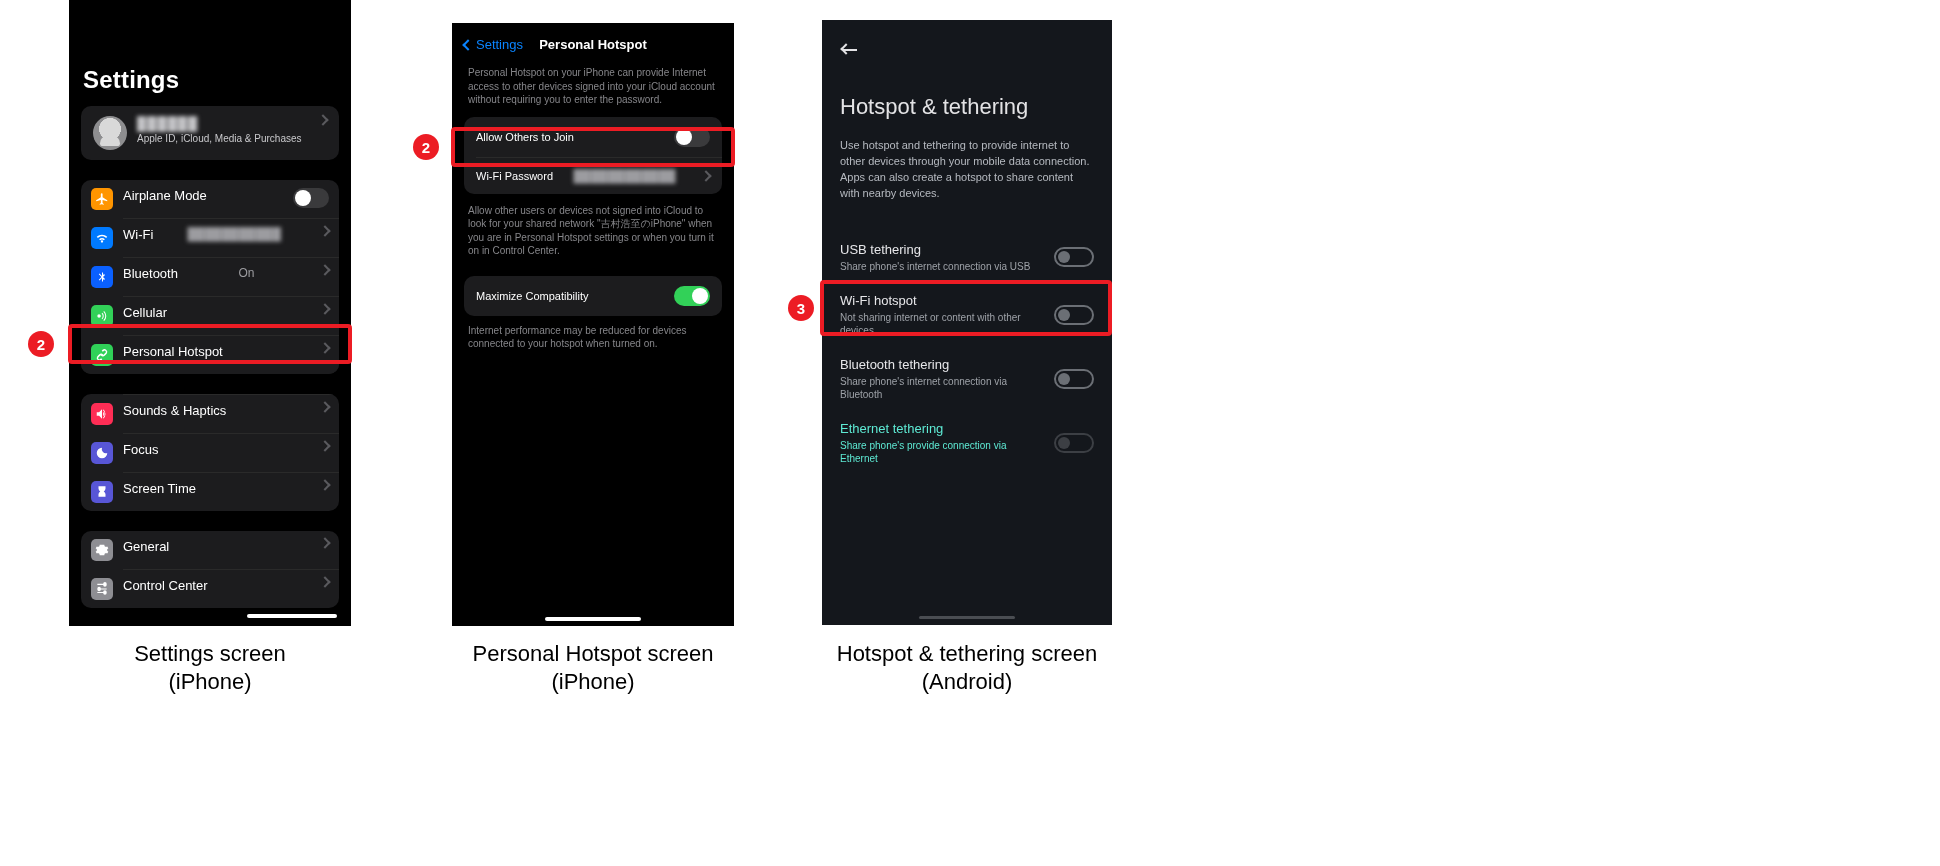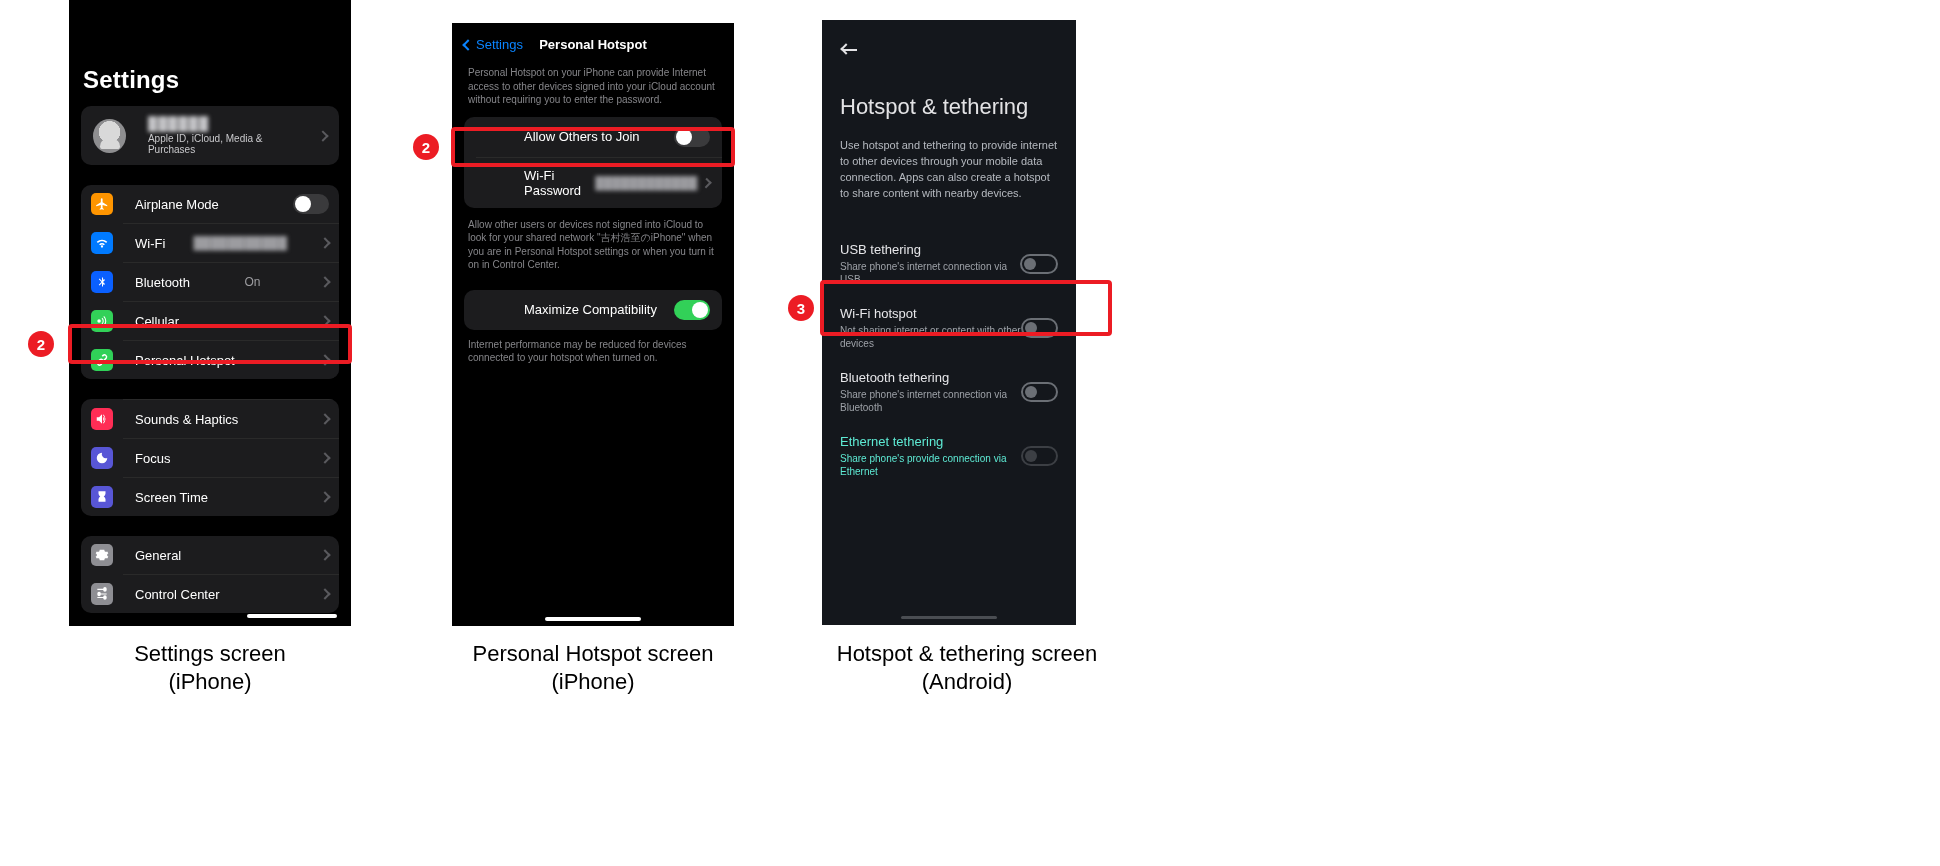--- a/index.html
+++ b/index.html
@@ -15,27 +15,26 @@
     width: 1940px;
     height: 866px;
   }
   .phone {
     position: absolute;
     background: #000;
     overflow: hidden;
   }
   .phone1 { left: 69px;  top: 0;  width: 282px; height: 626px; }
   .phone2 { left: 452px; top: 23px; width: 282px; height: 603px; }
-  .phone3 { left: 822px; top: 20px; width: 254px; height: 605px; }
+  .phone3 { left: 822px; top: 20px; width: 290px; height: 605px; }
   .row {
-    display: flex; align-items: center;
+    display: flex; 
     padding: 8px 10px;
     min-height: 34px;
     position: relative;
-    gap: 12px;
   }
   .divider { height: 0; border-bottom: 1px solid #2a2a2a; margin-left: 42px; }
 
   
   .p1-inner { padding: 10px 12px 0 12px; color: #fff; }
   .p1-title { font-size: 24px; font-weight: 700; margin: 56px 0 12px 2px; letter-spacing: .2px; }
   .card {
     background: #1c1c1e;
     border-radius: 10px;
     margin-bottom: 20px;
@@ -100,21 +99,21 @@
     width:8px; height:8px; border-left:2px solid #0a84ff; border-bottom:2px solid #0a84ff;
     transform:rotate(45deg); margin-right:4px;
   }
   .p2-title {
     position:absolute; left:0; right:0; text-align:center;
     font-size:13px; font-weight:600; color:#fff;
   }
   .p2-desc { font-size:10px; color:#86868a; line-height:1.35; margin:0 4px 10px; }
   .card2 { background:#1c1c1e; border-radius:10px; overflow:hidden; }
   .row2 { display:flex; align-items:center; padding:10px 12px; min-height:36px; }
-  .row2 .lab { font-size:13px;margin-left:48px; }
+  .row2 .lab { font-size:11px; }
   .row2 .val { font-size:12px; color:#9c9ca0; }
   .sep2 { height:0; border-bottom:1px solid #2a2a2a; margin-left:12px; }
   .t-gray { width:36px; height:20px; border-radius:11px; background:#3a3a3c; margin-left:auto; position:relative; }
   .t-gray .knob { position:absolute; left:2px; top:2px; width:16px; height:16px; background:#fff; border-radius:50%; }
   .t-green { width:36px; height:20px; border-radius:11px; background:#32d158; margin-left:auto; position:relative; }
   .t-green .knob { position:absolute; right:2px; top:2px; width:16px; height:16px; background:#fff; border-radius:50%; }
 
   
   .p3-inner { color:#e3e3e5; padding: 16px 18px 0; background:#14171c; height:100%; position:relative; }
   .p3-back {

